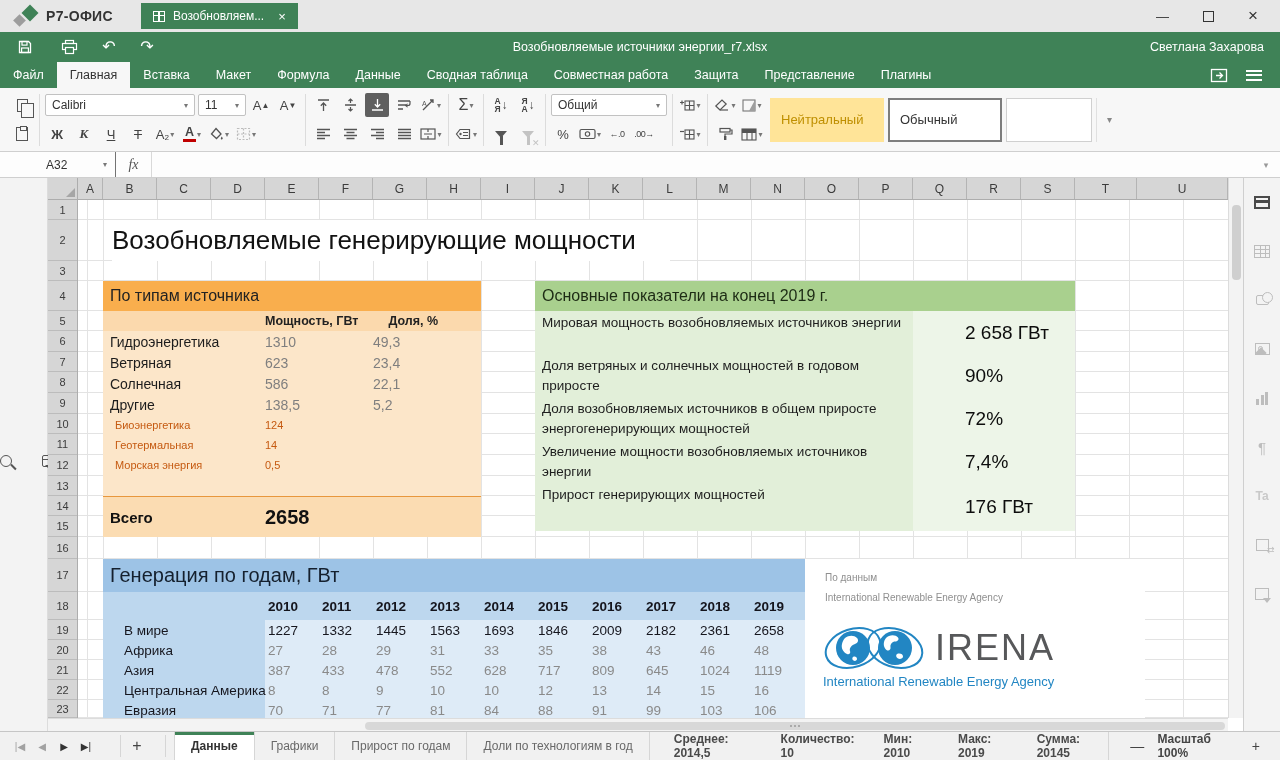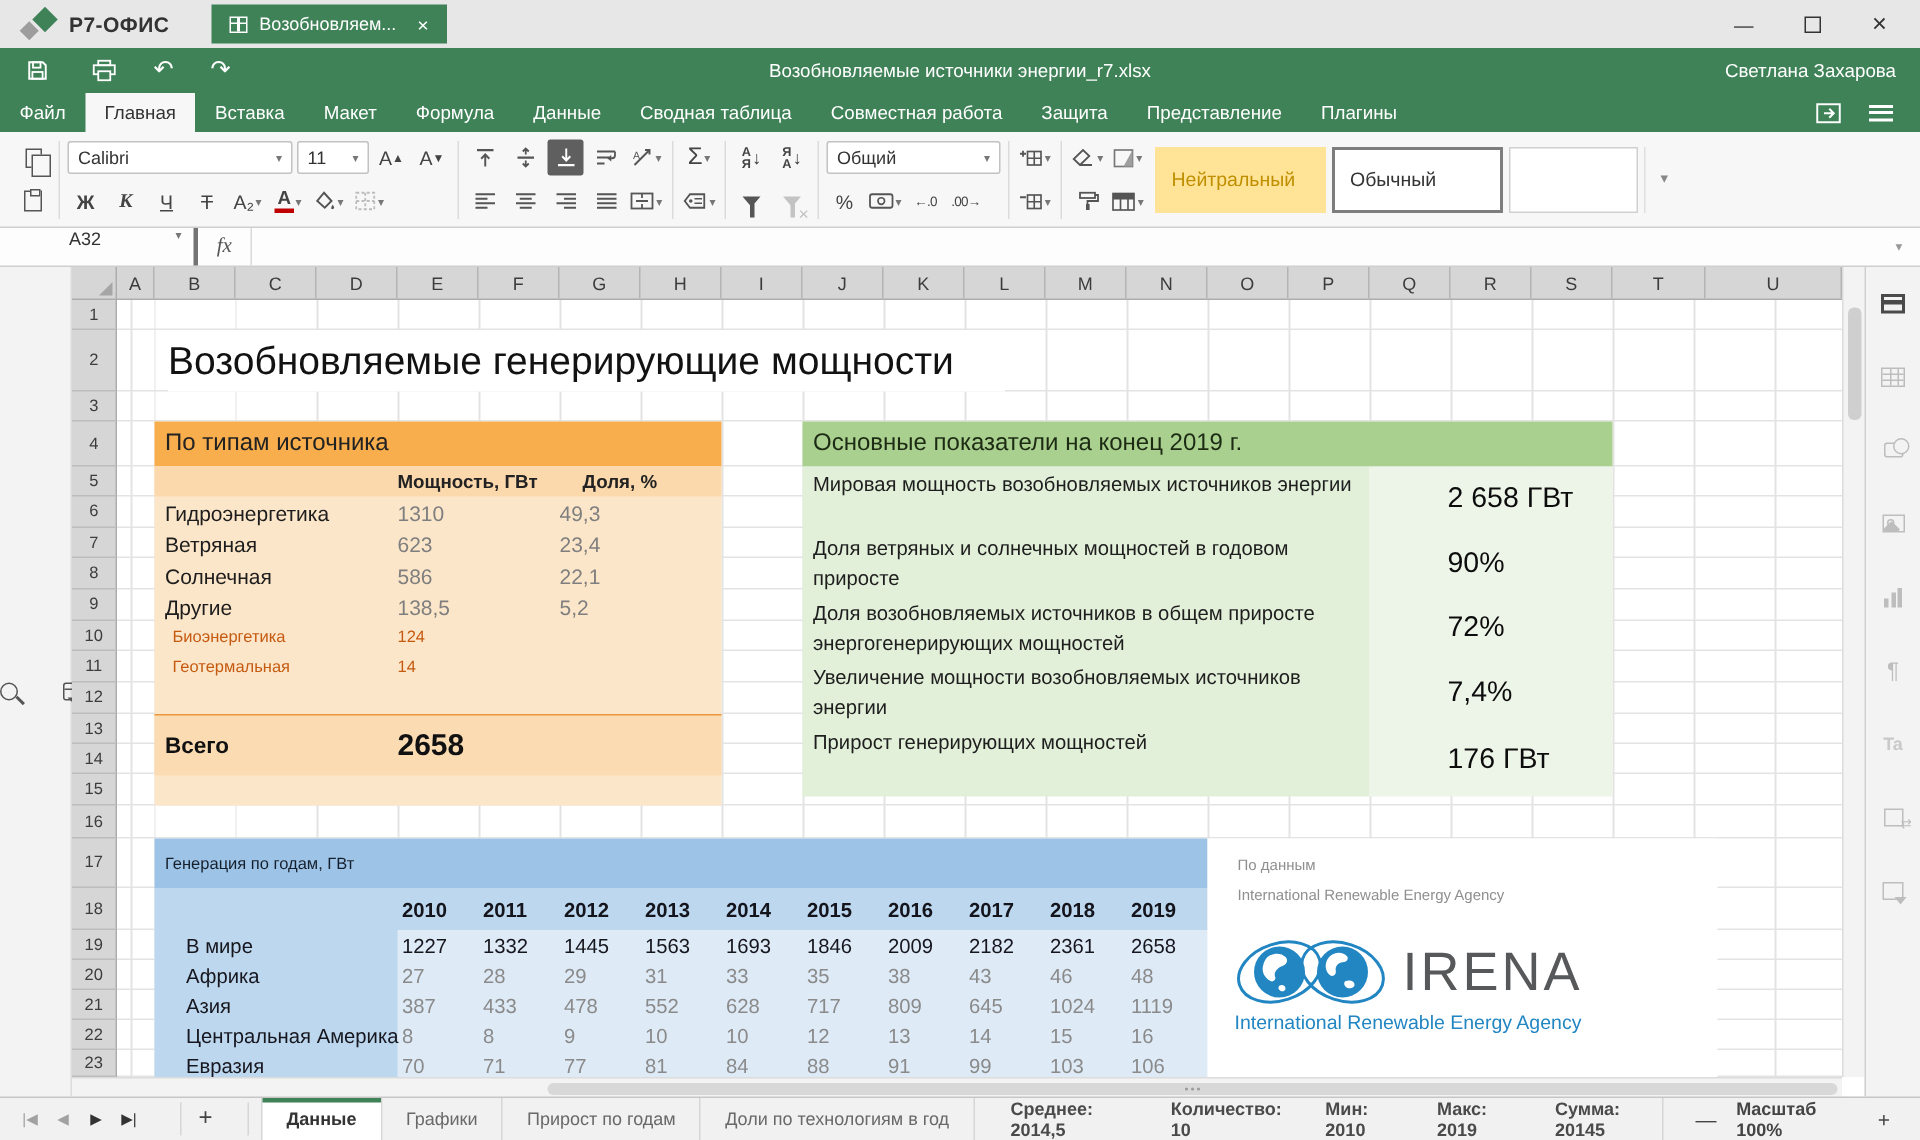--- a/index.html
+++ b/index.html
@@ -68,21 +68,21 @@
   .decico{font-size:9px;letter-spacing:-.5px;white-space:nowrap;color:#444}
   .styles{display:flex;align-items:center;gap:4px;margin-left:6px}
   .stylebox{width:114px;height:44px;display:flex;align-items:center;padding-left:10px;font-size:13px;background:#fff;border:1px solid #d0d0d0}
   .stylebox.sel-style{border:2px solid #7d7d7d;color:#333}
   .stylebox.neutral{background:#ffe498;border:1px solid #ffe498;color:#bf8f00}
   .stylebox.blank{width:86px}
   .styles .more{width:26px;height:44px;display:flex;align-items:center;justify-content:center;color:#888;border-left:1px solid #e0e0e0;font-size:10px}
 
   
   .fbar{position:absolute;left:0;top:152px;width:1280px;height:26px;background:#fdfdfd;border-bottom:1px solid #cfcfcf;display:flex;align-items:center}
-  .namebox{width:132px;height:100%;border-right:3px solid #737373;display:flex;justify-content:space-between;padding:0 8px 0 46px;font-size:12px;color:#333}
+  .namebox{width:116px;height:100%;border-right:1px solid #737373;display:flex;align-items:center;justify-content:space-between;padding:0 8px 0 46px;font-size:12px;color:#333}
   .fxbtn{width:36px;height:100%;display:flex;align-items:center;justify-content:center;font-family:"Liberation Serif",serif;font-style:italic;font-size:14px;color:#555;border-right:1px solid #d9d9d9}
   .finput{flex:1;height:100%}
   .fcollapse{width:28px;display:flex;align-items:center;justify-content:center;color:#999;font-size:9px}
 
   
   .lsb{position:absolute;left:0;top:178px;width:48px;height:553px;background:#f3f3f3;border-right:1px solid #dcdcdc;display:flex;flex-direction:row;align-items:center;padding-top:12px;gap:30px}
   .lsb .sico{width:22px;height:22px;display:flex;align-items:center;justify-content:center;color:#555}
   .ico-search{width:12px;height:12px;border:1.7px solid #555;border-radius:50%;position:relative}
   .ico-search::after{content:'';position:absolute;width:7px;height:1.8px;background:#555;transform:rotate(45deg);right:-6px;bottom:-2px}
   .ico-comment{width:16px;height:12px;border:1.6px solid #555;border-radius:2px;position:relative}
@@ -134,21 +134,21 @@
 
   
   .gt-head{position:absolute;left:457px;top:81px;width:540px;height:30px;background:#a9d08e;display:flex;align-items:center;padding-left:7px;font-size:16px;color:#1d2b14}
   .gt-body{position:absolute;left:457px;top:111px;width:540px;height:220px;background:linear-gradient(90deg,#e2efd9 0 378px,#edf5e8 378px 100%);display:flex;flex-direction:column}
   .ind-item{height:43px;display:flex}
   .ind-item:nth-child(5){height:48px}
   .ind-item .lbl{width:378px;padding:2px 10px 0 7px;font-size:13.5px;line-height:20px;color:#1e1e1e}
   .ind-item .val{flex:1;display:flex;align-items:center;padding-left:52px;font-size:19px;color:#0d0d0d;white-space:nowrap}
 
   
-  .bt-head{position:absolute;left:25px;top:359px;width:702px;height:33px;background:#9dc3e6;display:flex;align-items:center;padding-left:7px;font-size:11px;color:#15202e}
+  .bt-head{position:absolute;left:25px;top:359px;width:702px;height:33px;background:#9dc3e6;display:flex;align-items:center;padding-left:7px;font-size:20px;color:#15202e}
   .bt-body{position:absolute;left:25px;top:392px;width:702px}
   .gen-head{display:flex;height:28px;background:#bdd7ee;align-items:center}
   .gen-head .sp{width:162px;flex:none}
   .gen-head .yr{width:54px;flex:none;font-weight:bold;font-size:13.5px;color:#14141c;padding-left:3px}
   .gen-row{display:flex;height:20px;background:#deebf7;align-items:center}
   .gen-row .nm{width:162px;flex:none;background:#bdd7ee;height:100%;display:flex;align-items:center;padding-left:21px;font-size:13.5px;color:#16161e;white-space:nowrap}
   .gen-vals{display:flex;flex:1;height:100%;align-items:center}
   .gv{width:54px;flex:none;font-size:13.5px;padding-left:3px;color:#8a8a8a}
   .gen-row.first .gv{color:#16161e}
 
@@ -805,20 +805,24 @@
           <div class="ot-subrow">
             <span class="nm">Биоэнергетика</span>
             <span class="pw">124</span>
           </div>
 
           <div class="ot-subrow">
             <span class="nm">Геотермальная</span>
             <span class="pw">14</span>
           </div>
 
+          <div class="ot-subrow">
+            <span class="nm">Морская энергия</span>
+            <span class="pw">0,5</span>
+          </div>
         </div>
       <div class="ot-spacer"></div>
       <div class="ot-total">
         <span class="lbl">Всего</span>
         <span class="val">2658</span>
       </div>
     </div>
 
     <div class="gt-head">Основные показатели на конец 2019 г.</div>
     <div class="gt-body">

